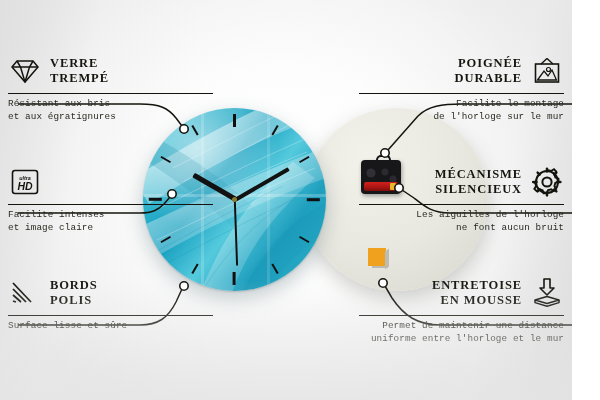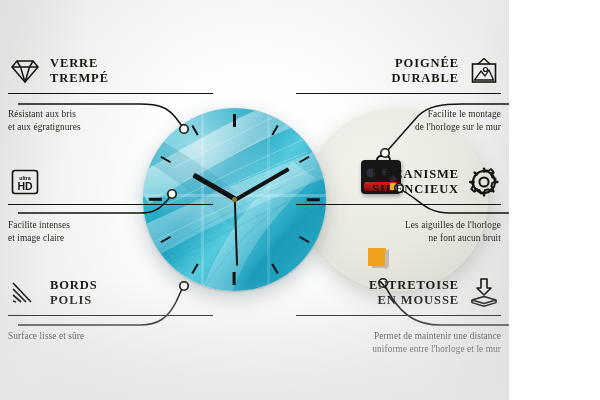--- a/index.html
+++ b/index.html
@@ -2,21 +2,21 @@
 <html><head>
 <meta charset="utf-8">
 <style>
   html,body{margin:0;padding:0;}
   body{
     width:600px;height:400px;overflow:hidden;
     font-family:"Liberation Serif", serif;
     background:#ffffff;
   }
   #stage{
-    position:relative;width:509px;height:400px;overflow:hidden;
+    position:relative;width:572px;height:400px;overflow:hidden;
     background:
       radial-gradient(ellipse 55% 70% at 50% 45%, #ffffff 0%, #fdfdfd 40%, #f4f4f4 72%, #e9e9e9 100%);
   }
   #stage:before{
     content:"";position:absolute;inset:0;
     background:
       linear-gradient(100deg, rgba(222,222,222,.85) 0%, rgba(240,240,240,.25) 16%, rgba(255,255,255,0) 32%,
                       rgba(255,255,255,0) 66%, rgba(240,240,240,.28) 84%, rgba(220,220,220,.85) 100%);
     pointer-events:none;
   }
@@ -25,31 +25,31 @@
     background:linear-gradient(to bottom, rgba(255,255,255,0) 0%, rgba(228,228,228,.75) 100%);
     pointer-events:none;
   }
 
   
   .feature{position:absolute;width:205px;}
   .feature.left{left:8px;text-align:left;}
   .feature.right{right:8px;text-align:right;}
   .fhead{display:flex;align-items:center;gap:8px;min-height:38px;}
   .feature.right .fhead{flex-direction:row-reverse;}
-  .ficon{width:34px;height:32px;flex:0 0 34px;display:flex;align-items:center;justify-content:center;}
+  .ficon{width:34px;height:32px;flex:0 0 34px;display:flex;align-items:center;justify-content:center;font-style:italic;}
   .ficon svg{display:block;}
   .ftitle{
     font-family:"Liberation Serif", serif;
     font-weight:700;font-size:12.5px;letter-spacing:.9px;color:#16160f;
     line-height:1.18;text-transform:uppercase;
   }
   .rule{height:0;border-top:1.6px solid #14140e;margin-top:3px;}
   .fdesc{
-    font-family:Liberation Serif, serif;
-    font-size:9.3px;line-height:1.35;color:#2a2a22;margin-top:14px;letter-spacing:.1px;
+    font-family:Liberation Mono, monospace;
+    font-size:9.3px;line-height:1.35;color:#2a2a22;margin-top:4px;letter-spacing:.1px;
   }
 
   
   .f-verre{top:52px;}
   .f-hd{top:163px;}
   .f-bords{top:274px;}
   .f-poignee{top:52px;}
   .f-meca{top:163px;}
   .f-entre{top:274px;}
 

